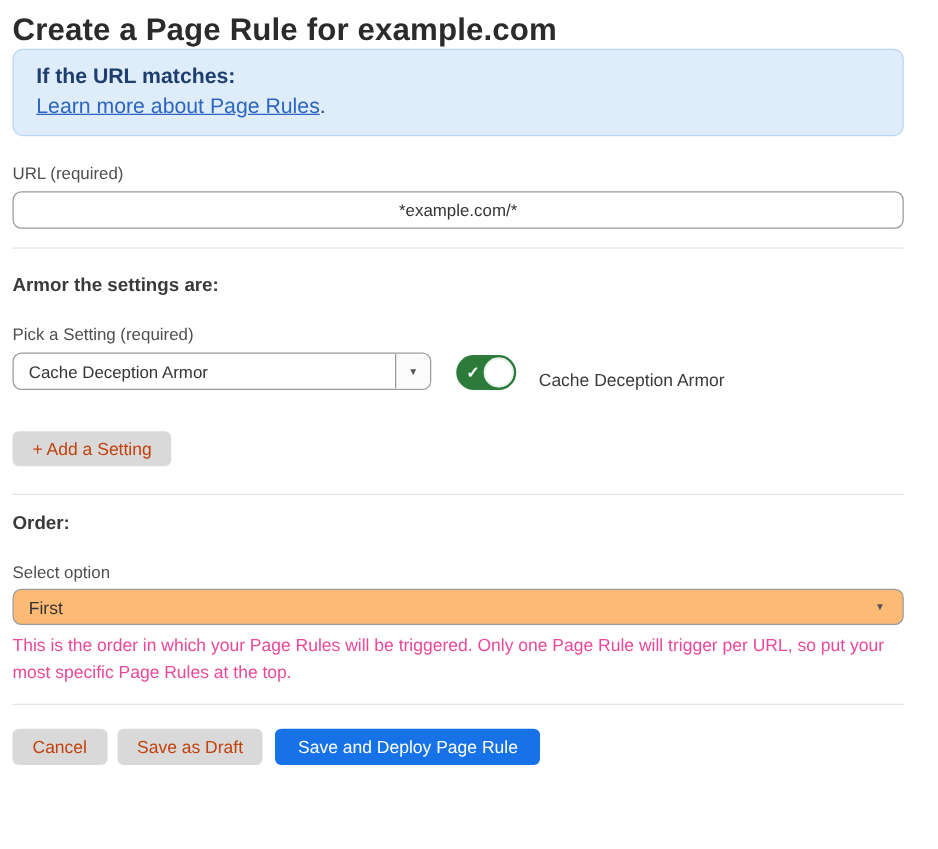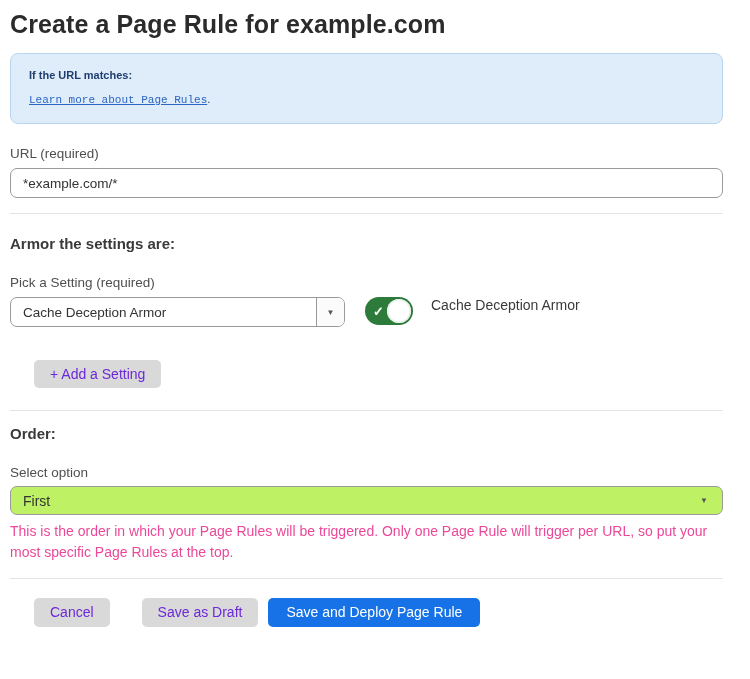--- a/index.html
+++ b/index.html
@@ -14,76 +14,75 @@
   .page {
     padding: 10px 27px 0 10px;
   }
   .page-title {
     font-size: 25px;
     font-weight: bold;
     color: #2b2b2b;
     letter-spacing: 0.1px;
   }
   .info-box {
-    margin-top: 14px;
     background: #dfecfa;
     border: 1px solid #b9d5f1;
     border-radius: 8px;
     padding: 9px 18px 11px 18px;
-    font-size: 11px;
+    font-size: 17px;
     line-height: 24px;
     color: #1f3e70;
   }
   .info-box .info-heading {
     font-weight: bold;
   }
   .info-link {
     color: #2c66c2;
     text-decoration: underline;
     cursor: pointer;
-    font-family: Liberation Mono, monospace;
   }
   .field-label {
     font-size: 13.5px;
     color: #4f4f4f;
     margin-top: 22px;
   }
   .text-input {
     display: block;
     width: 100%;
     height: 30px;
     margin-top: 7px;
     border: 1px solid #9a9a9a;
     border-radius: 7px;
     padding: 0 12px;
     font-family: "Liberation Sans", sans-serif;
     font-size: 13.5px;
     color: #333;
     background: #fff;
     outline: none;
+    text-align: center;
   }
   .helper-text {
     font-size: 13.5px;
     color: #4f4f4f;
     margin-top: 7px;
   }
   .divider {
     border: none;
     border-top: 1px solid #e4e4e4;
     margin-top: 15px;
   }
   .section-heading {
     font-size: 15px;
     font-weight: bold;
     color: #3a3a3a;
     margin-top: 21px;
   }
   .setting-row {
     display: flex;
-    align-items: flex-start;
+    align-items: flex-end;
     margin-top: 7px;
   }
   .select-box {
     display: flex;
     align-items: stretch;
     width: 335px;
     height: 30px;
     border: 1px solid #9a9a9a;
     border-radius: 7px;
     background: #fff;
@@ -149,37 +148,36 @@
     border-radius: 5px;
     font-family: "Liberation Sans", sans-serif;
     font-size: 14px;
     cursor: pointer;
     padding: 0 16px;
     height: 29px;
     line-height: 29px;
   }
   .btn-gray {
     background: #d9d9d9;
-    color: #6d28d9;
-    margin-left: 24px;
+    color: #c2410c;
   }
   .add-setting-btn {
     margin-top: 33px;
     height: 28px;
     line-height: 28px;
   }
   .full-select {
     display: flex;
     align-items: center;
     width: 100%;
     height: 29px;
     margin-top: 6px;
     border: 1px solid #9a9a9a;
     border-radius: 7px;
-    background: #bef264;
+    background: #fdba74;
     cursor: pointer;
     padding: 0 14px 0 12px;
     justify-content: space-between;
     font-size: 14px;
     color: #333;
     text-align: center;
   }
   .full-select .arrow-glyph {
     font-size: 8px;
     color: #555;

